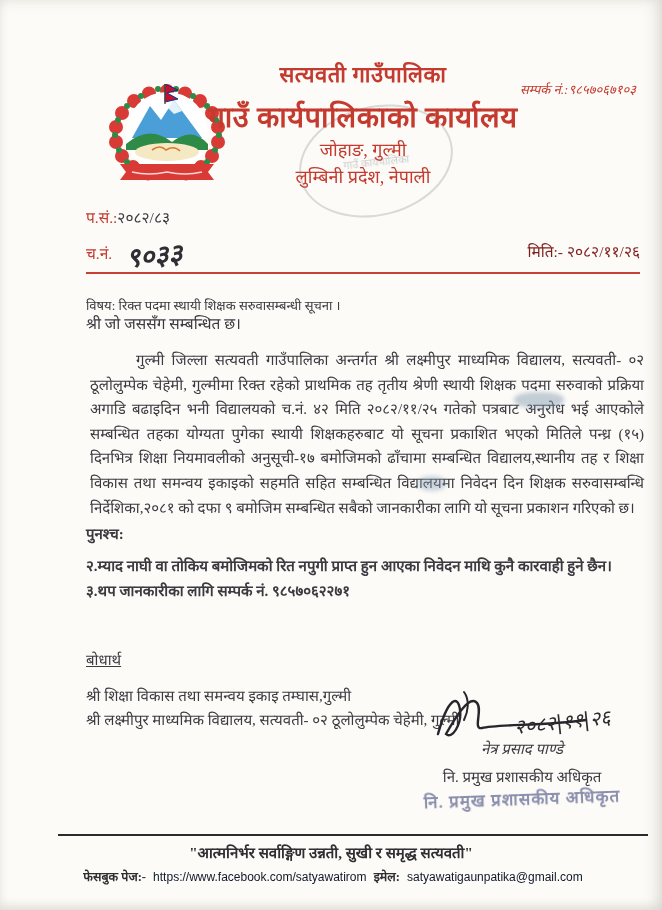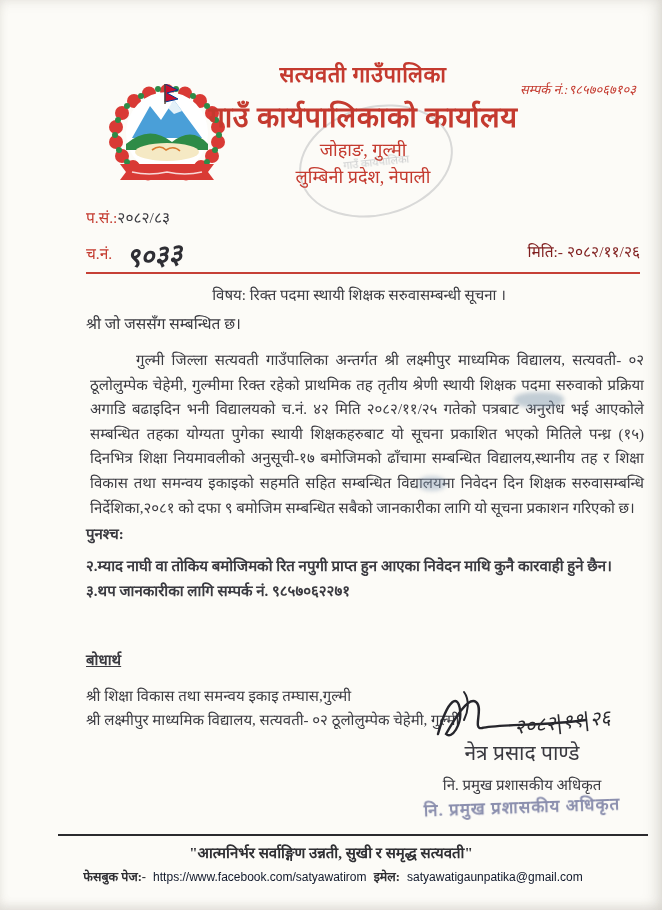--- a/index.html
+++ b/index.html
@@ -25,41 +25,41 @@
   
   .refs{position:absolute;left:86px;right:22px;top:206px;font-size:15.5px;}
   .ref-row1{margin-bottom:8px;}
   .ref-row2{position:relative;height:34px;}
   .chalani-label{color:#c43a2f;}
   .handwritten{display:inline-block;font-family:"DejaVu Sans",sans-serif;font-style:italic;
     font-size:27px;font-weight:bold;color:#2e2e34;transform:rotate(-5deg);margin-left:10px;vertical-align:-6px;}
   .miti{position:absolute;right:0;top:4px;color:#7f1d1d;font-family:Liberation Serif, serif;}
   .red-rule{border-top:2px solid #c64036;margin-top:2px;}
   
-  .subject{position:absolute;left:86px;right:30px;top:284px;text-align:center;font-size:15px;}
+  .subject{position:absolute;left:86px;right:30px;top:296px;text-align:left;font-size:13px;}
   .salutation{position:absolute;left:86px;top:312px;font-size:15.5px;}
   .body-par{position:absolute;left:86px;top:344px;width:554px;margin:4px;
     font-size:15px;line-height:1.64;text-align:justify;text-indent:46px;}
   .smudge{position:absolute;border-radius:45%;filter:blur(2px);pointer-events:none;}
   .smudge1{left:514px;top:392px;width:50px;height:16px;background:rgba(125,148,170,.45);}
   .smudge2{left:418px;top:476px;width:28px;height:15px;background:rgba(135,158,182,.40);}
   
   .ps{position:absolute;left:86px;top:522px;width:556px;font-size:15px;line-height:1.62;font-weight:bold;}
   .ps-head{margin-bottom:8px;}
   .latin{font-family:"Liberation Sans","DejaVu Sans",sans-serif;font-size:13.5px;}
   
   .copy-to{position:absolute;left:86px;top:648px;width:480px;font-size:15px;line-height:1.6;}
-  .copy-head{font-weight:bold;text-decoration:underline;margin-bottom:12px;}
+  .copy-head{font-weight:normal;text-decoration:underline;margin-bottom:12px;}
   
   .sig-block{position:absolute;left:396px;top:690px;width:252px;text-align:center;}
   .sig-art{position:relative;height:58px;}
   .sig-art svg{position:absolute;left:28px;top:0;}
   .scrawl{position:absolute;left:118px;top:18px;font-size:20px;font-style:italic;color:#2b2b30;
     transform:rotate(-6deg);white-space:nowrap;font-family:"DejaVu Sans",sans-serif;}
-  .sig-name{font-size:21px;margin-top:-10px;}
+  .sig-name{font-size:15px;margin-top:-10px;font-style:italic;}
   .sig-title{font-size:15px;margin-top:8px;}
   .sig-stamp{font-size:17px;font-weight:bold;color:#8b8fae;letter-spacing:1px;
     transform:rotate(-2deg);filter:blur(.7px);margin-top:1px;white-space:nowrap;}
   
   .footer{position:absolute;left:0;right:0;top:834px;}
   .foot-rule{border-top:2.5px solid #2b2b2e;margin:0 14px 0 58px;}
   .motto{text-align:center;font-weight:bold;font-size:15px;margin-top:6px;color:#2f2f33;}
   .links{text-align:center;font-size:12.5px;margin-top:6px;color:#2f2f33;}
   .links .lbl{font-weight:bold;margin:0 4px;}
   .link{color:#0f172a;text-decoration:none;font-family:"Liberation Sans","DejaVu Sans",sans-serif;font-size:12px;}

